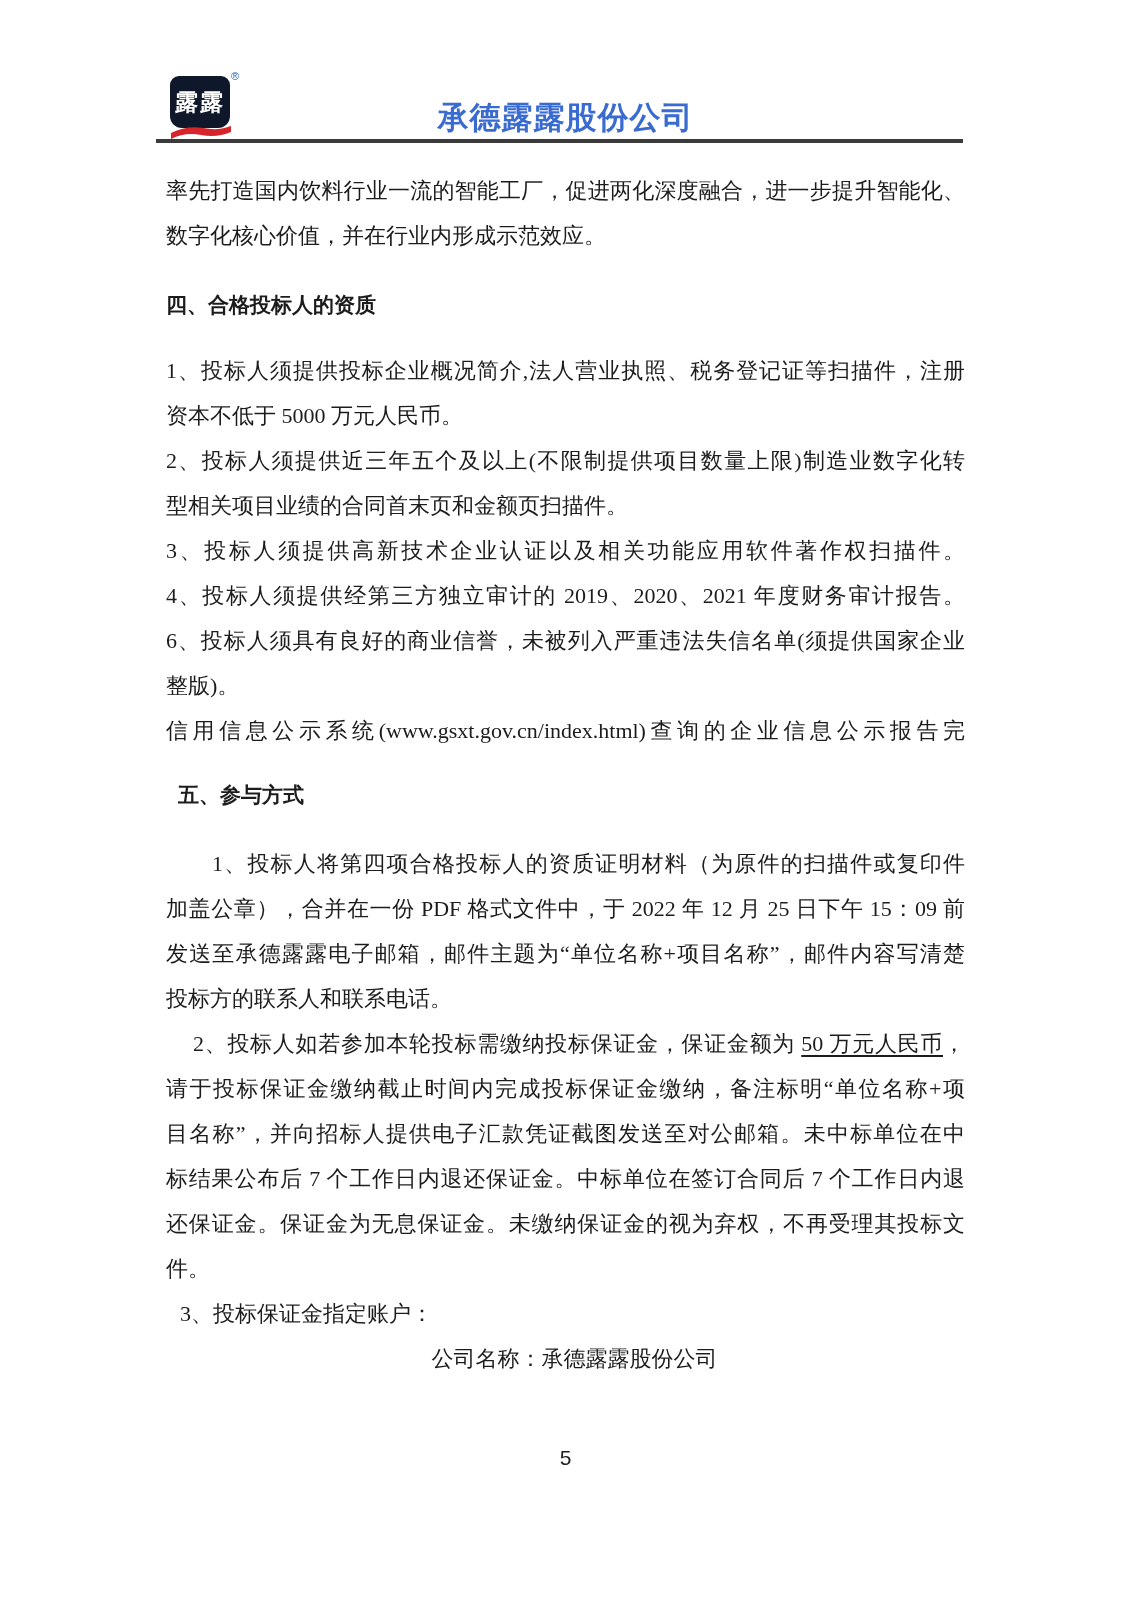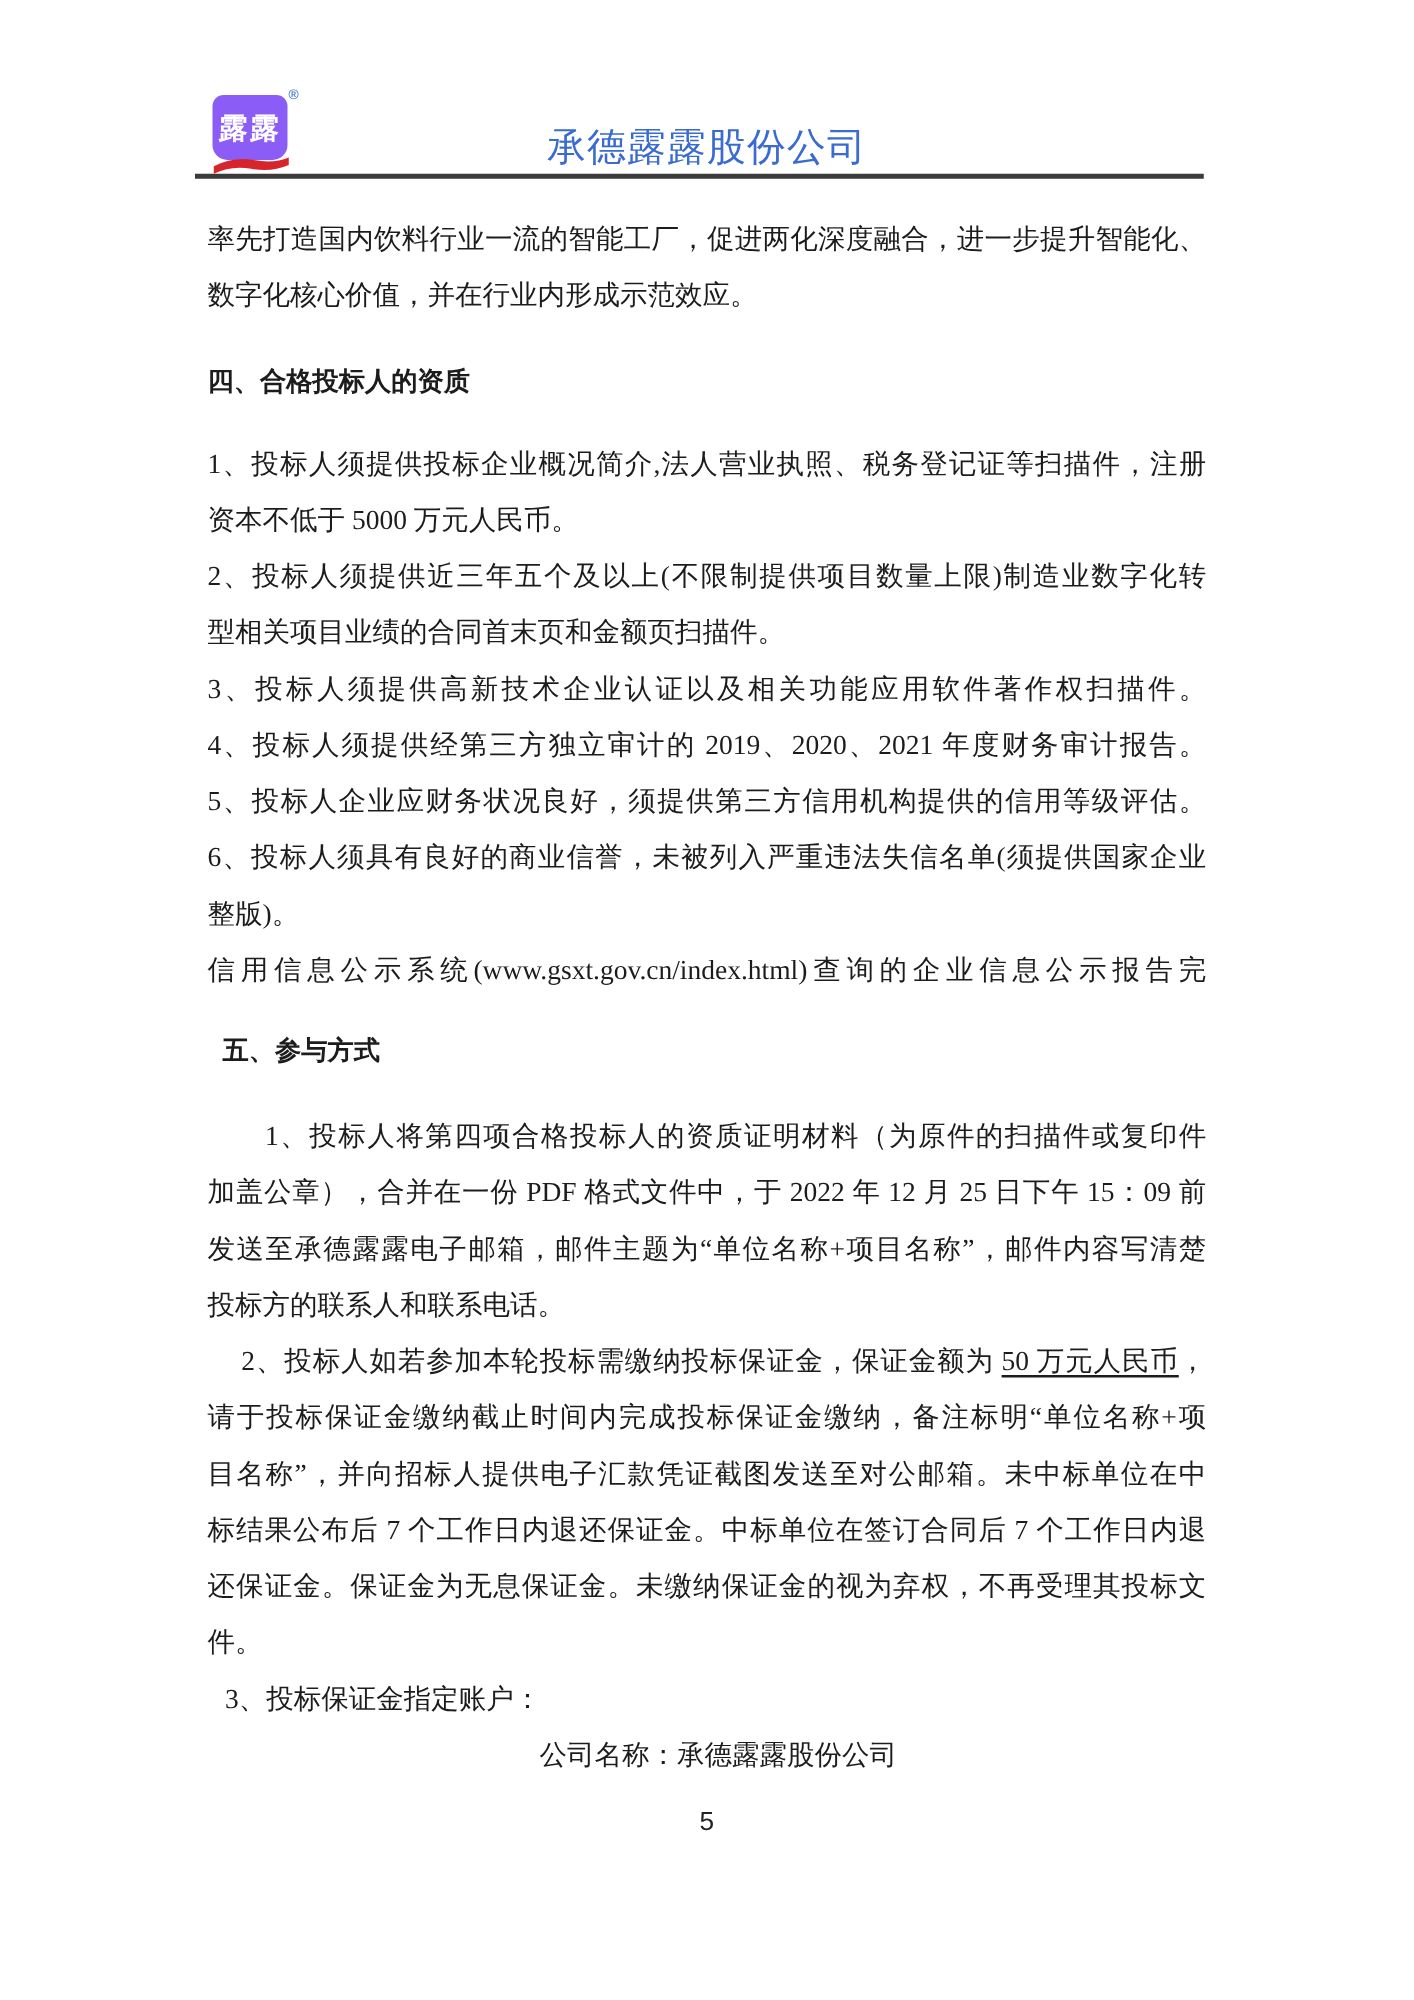--- a/index.html
+++ b/index.html
@@ -9,35 +9,35 @@
     position:relative;
     font-family:"Liberation Serif","DejaVu Serif",serif;
     color:#1c1c1c;
     overflow:hidden;
   }
   
   .logo{
     position:absolute;left:170px;top:76px;width:66px;height:72px;
   }
   .logo-square{
-    width:60px;height:52px;background:#8b5cf6;
+    width:60px;height:52px;background:#0f172a;
     border-radius:9px 9px 12px 12px;
     color:#ffffff;display:flex;align-items:center;justify-content:center;
     font-size:23px;font-weight:bold;letter-spacing:2px;
     font-family:"Liberation Serif","DejaVu Serif",serif;
   }
   .logo-reg{
     position:absolute;right:-3px;top:-6px;
     color:#1d5fc0;font-size:11px;font-family:"Liberation Sans","DejaVu Sans",sans-serif;
   }
   .logo-swoosh{position:absolute;left:0;top:48px;width:62px;height:18px;}
   .header-title{
     position:absolute;left:0;top:97px;width:1131px;
     text-align:center;
-    color:#3a6bd0;font-size:31px;font-weight:normal;letter-spacing:1px;
+    color:#3a6bd0;font-size:31px;font-weight:bold;letter-spacing:1px;
     font-family:"Liberation Sans","DejaVu Sans",sans-serif;
   }
   .header-rule{
     position:absolute;left:156px;top:139px;width:807px;height:4px;
     background:#3b3b3b;
   }
   
   .content{
     position:absolute;left:166px;top:168px;width:799px;
     font-size:22px;line-height:45px;
@@ -86,21 +86,20 @@
   <div class="ln">数字化核心价值，并在行业内形成示范效应。</div>
 
   <div class="heading mt-sec">四、合格投标人的资质</div>
 
   <div class="ln j mt-items">1、投标人须提供投标企业概况简介,法人营业执照、税务登记证等扫描件，注册</div>
   <div class="ln">资本不低于 5000 万元人民币。</div>
   <div class="ln j">2、投标人须提供近三年五个及以上(不限制提供项目数量上限)制造业数字化转</div>
   <div class="ln">型相关项目业绩的合同首末页和金额页扫描件。</div>
   <div class="ln j">3、投标人须提供高新技术企业认证以及相关功能应用软件著作权扫描件。</div>
   <div class="ln j">4、投标人须提供经第三方独立审计的 2019、2020、2021 年度财务审计报告。</div>
-  <div class="ln j">5、投标人企业应财务状况良好，须提供第三方信用机构提供的信用等级评估。</div>
   <div class="ln j">6、投标人须具有良好的商业信誉，未被列入严重违法失信名单(须提供国家企业</div>
   <div class="ln">整版)。</div>
   <div class="ln j">信用信息公示系统(www.gsxt.gov.cn/index.html)查询的企业信息公示报告完</div>
 
   <div class="heading mt-h5">五、参与方式</div>
 
   <div class="ln j ind2 mt-p51">1、投标人将第四项合格投标人的资质证明材料（为原件的扫描件或复印件</div>
   <div class="ln j">加盖公章），合并在一份 PDF 格式文件中，于 2022 年 12 月 25 日下午 15：09 前</div>
   <div class="ln j">发送至承德露露电子邮箱，邮件主题为“单位名称+项目名称”，邮件内容写清楚</div>
   <div class="ln">投标方的联系人和联系电话。</div>

